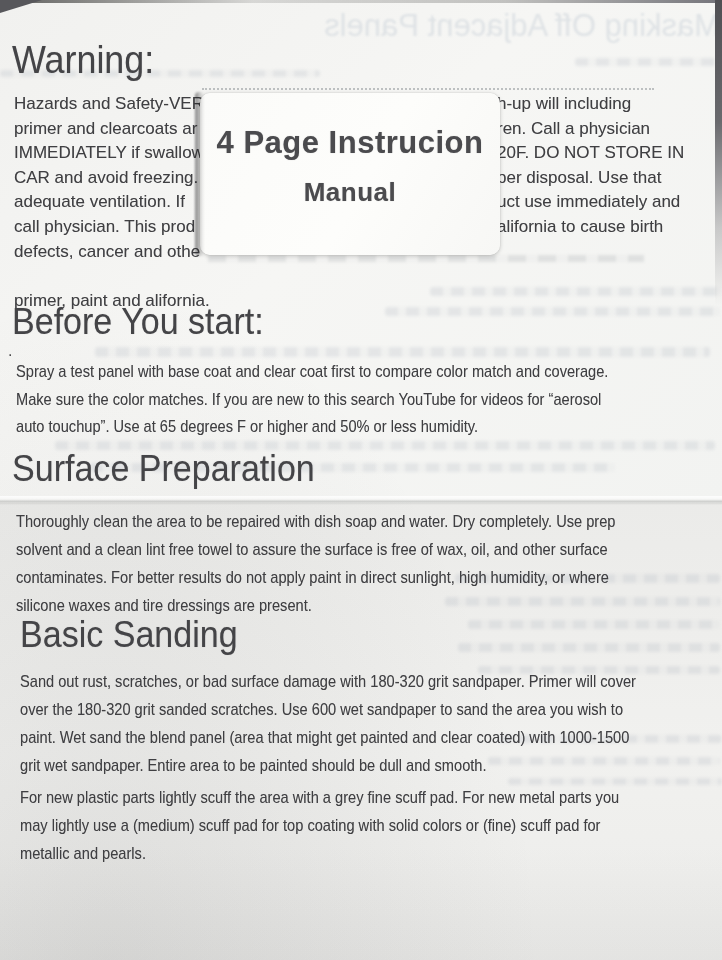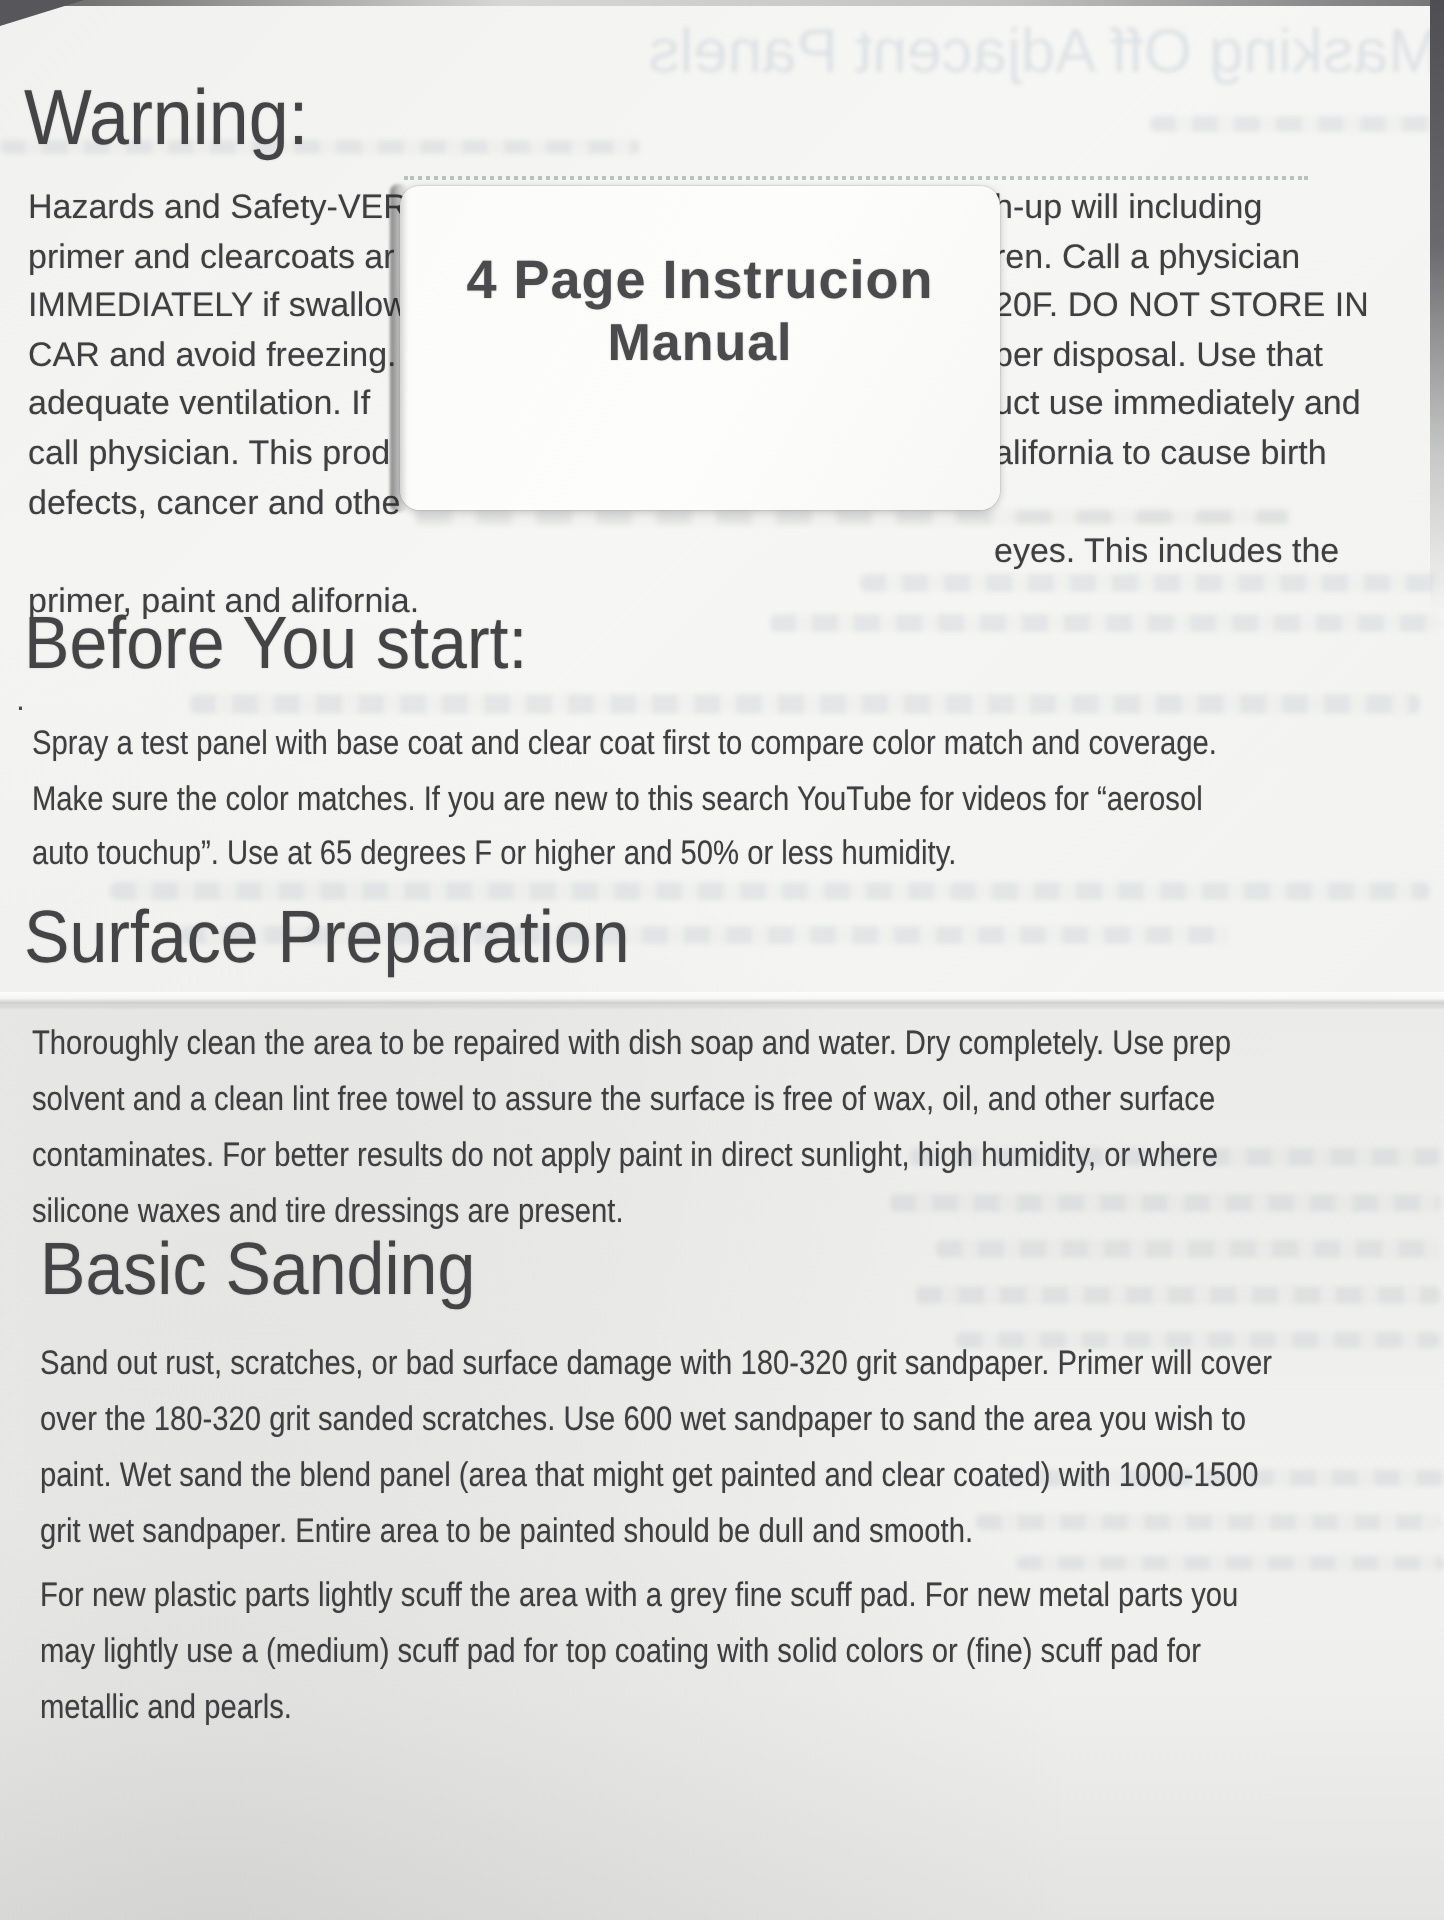--- a/index.html
+++ b/index.html
@@ -43,23 +43,23 @@
     white-space:nowrap;z-index:3;transform:scaleX(.86);transform-origin:0 0;
     text-shadow:0 0 .6px rgba(63,63,66,.3);}
   .dot{position:absolute;left:8px;top:342px;font-size:16px;color:#4a4a4c;z-index:3;}
   
   .perforation{position:absolute;left:202px;top:88px;width:452px;height:0;z-index:3;
     border-top:2px dotted rgba(142,148,152,.55);}
   .sticker{position:absolute;left:200px;top:93px;width:300px;height:162px;z-index:5;
     background:linear-gradient(120deg,#fbfbf9 0%,#fdfdfb 55%,#f7f7f5 100%);
     border-radius:10px;box-shadow:0 1px 4px rgba(0,0,0,.20),0 0 1px rgba(0,0,0,.25);
     text-align:center;}
-  .sticker .l1{margin-top:32px;font-size:27px;font-weight:bold;color:#4b4b4e;
+  .sticker .l1{margin-top:32px;font-size:31px;font-weight:bold;color:#4b4b4e;
     letter-spacing:.5px;text-shadow:0 0 1px rgba(75,75,78,.35);}
-  .sticker .l2{font-size:26px;font-weight:bold;color:#4b4b4e;
+  .sticker .l2{margin-top:16px;font-size:26px;font-weight:bold;color:#4b4b4e;
     letter-spacing:.5px;text-shadow:0 0 1px rgba(75,75,78,.35);}
   .crease{position:absolute;left:195px;top:92px;width:9px;height:164px;z-index:6;
     background:linear-gradient(to right,rgba(35,35,38,.55),rgba(35,35,38,.18) 55%,transparent);
     filter:blur(.8px);border-radius:4px;}
   .under-sticker-smudge{position:absolute;left:208px;top:255px;width:436px;height:7px;z-index:3;
     opacity:.45;filter:blur(1.6px);
     background:repeating-linear-gradient(90deg,rgba(150,155,160,.5) 0 18px,rgba(150,155,160,.12) 18px 30px);}
 </style>
 </head>
 <body>
@@ -88,21 +88,21 @@
   <div class="smudge" style="top:778px;left:508px;width:214px;height:7px;"></div>
 
   <div class="h" style="top:38px;font-size:39px;">Warning:</div>
   <div class="row" style="top:94px;"><span>Hazards and Safety-VERY</span><span class="rfrag">h-up will including</span></div>
   <div class="row" style="top:119px;"><span>primer and clearcoats ar</span><span class="rfrag">ren. Call a physician</span></div>
   <div class="row" style="top:143px;"><span>IMMEDIATELY if swallow</span><span class="rfrag">20F. DO NOT STORE IN</span></div>
   <div class="row" style="top:168px;"><span>CAR and avoid freezing.</span><span class="rfrag">per disposal. Use that</span></div>
   <div class="row" style="top:217px;"><span>call physician. This prod</span><span class="rfrag">alifornia to cause birth</span></div>
   <div class="row" style="top:192px;"><span>adequate ventilation. If</span><span class="rfrag">uct use immediately and</span></div>
   <div class="row" style="top:242px;"><span>defects, cancer and othe</span></div>
-  <div class="row" style="top:266px;"><span class="rfrag">eyes. This includes the</span></div>
+  <div class="row" style="top:266px;"></div>
   <div class="row" style="top:291px;"><span>primer, paint and alifornia.</span><span class="rfrag"></span></div>
 
   <div class="perforation"></div>
   <div class="sticker">
     <div class="l1">4 Page Instrucion</div>
     <div class="l2">Manual</div>
   </div>
   <div class="crease"></div>
   <div class="under-sticker-smudge"></div>
 

